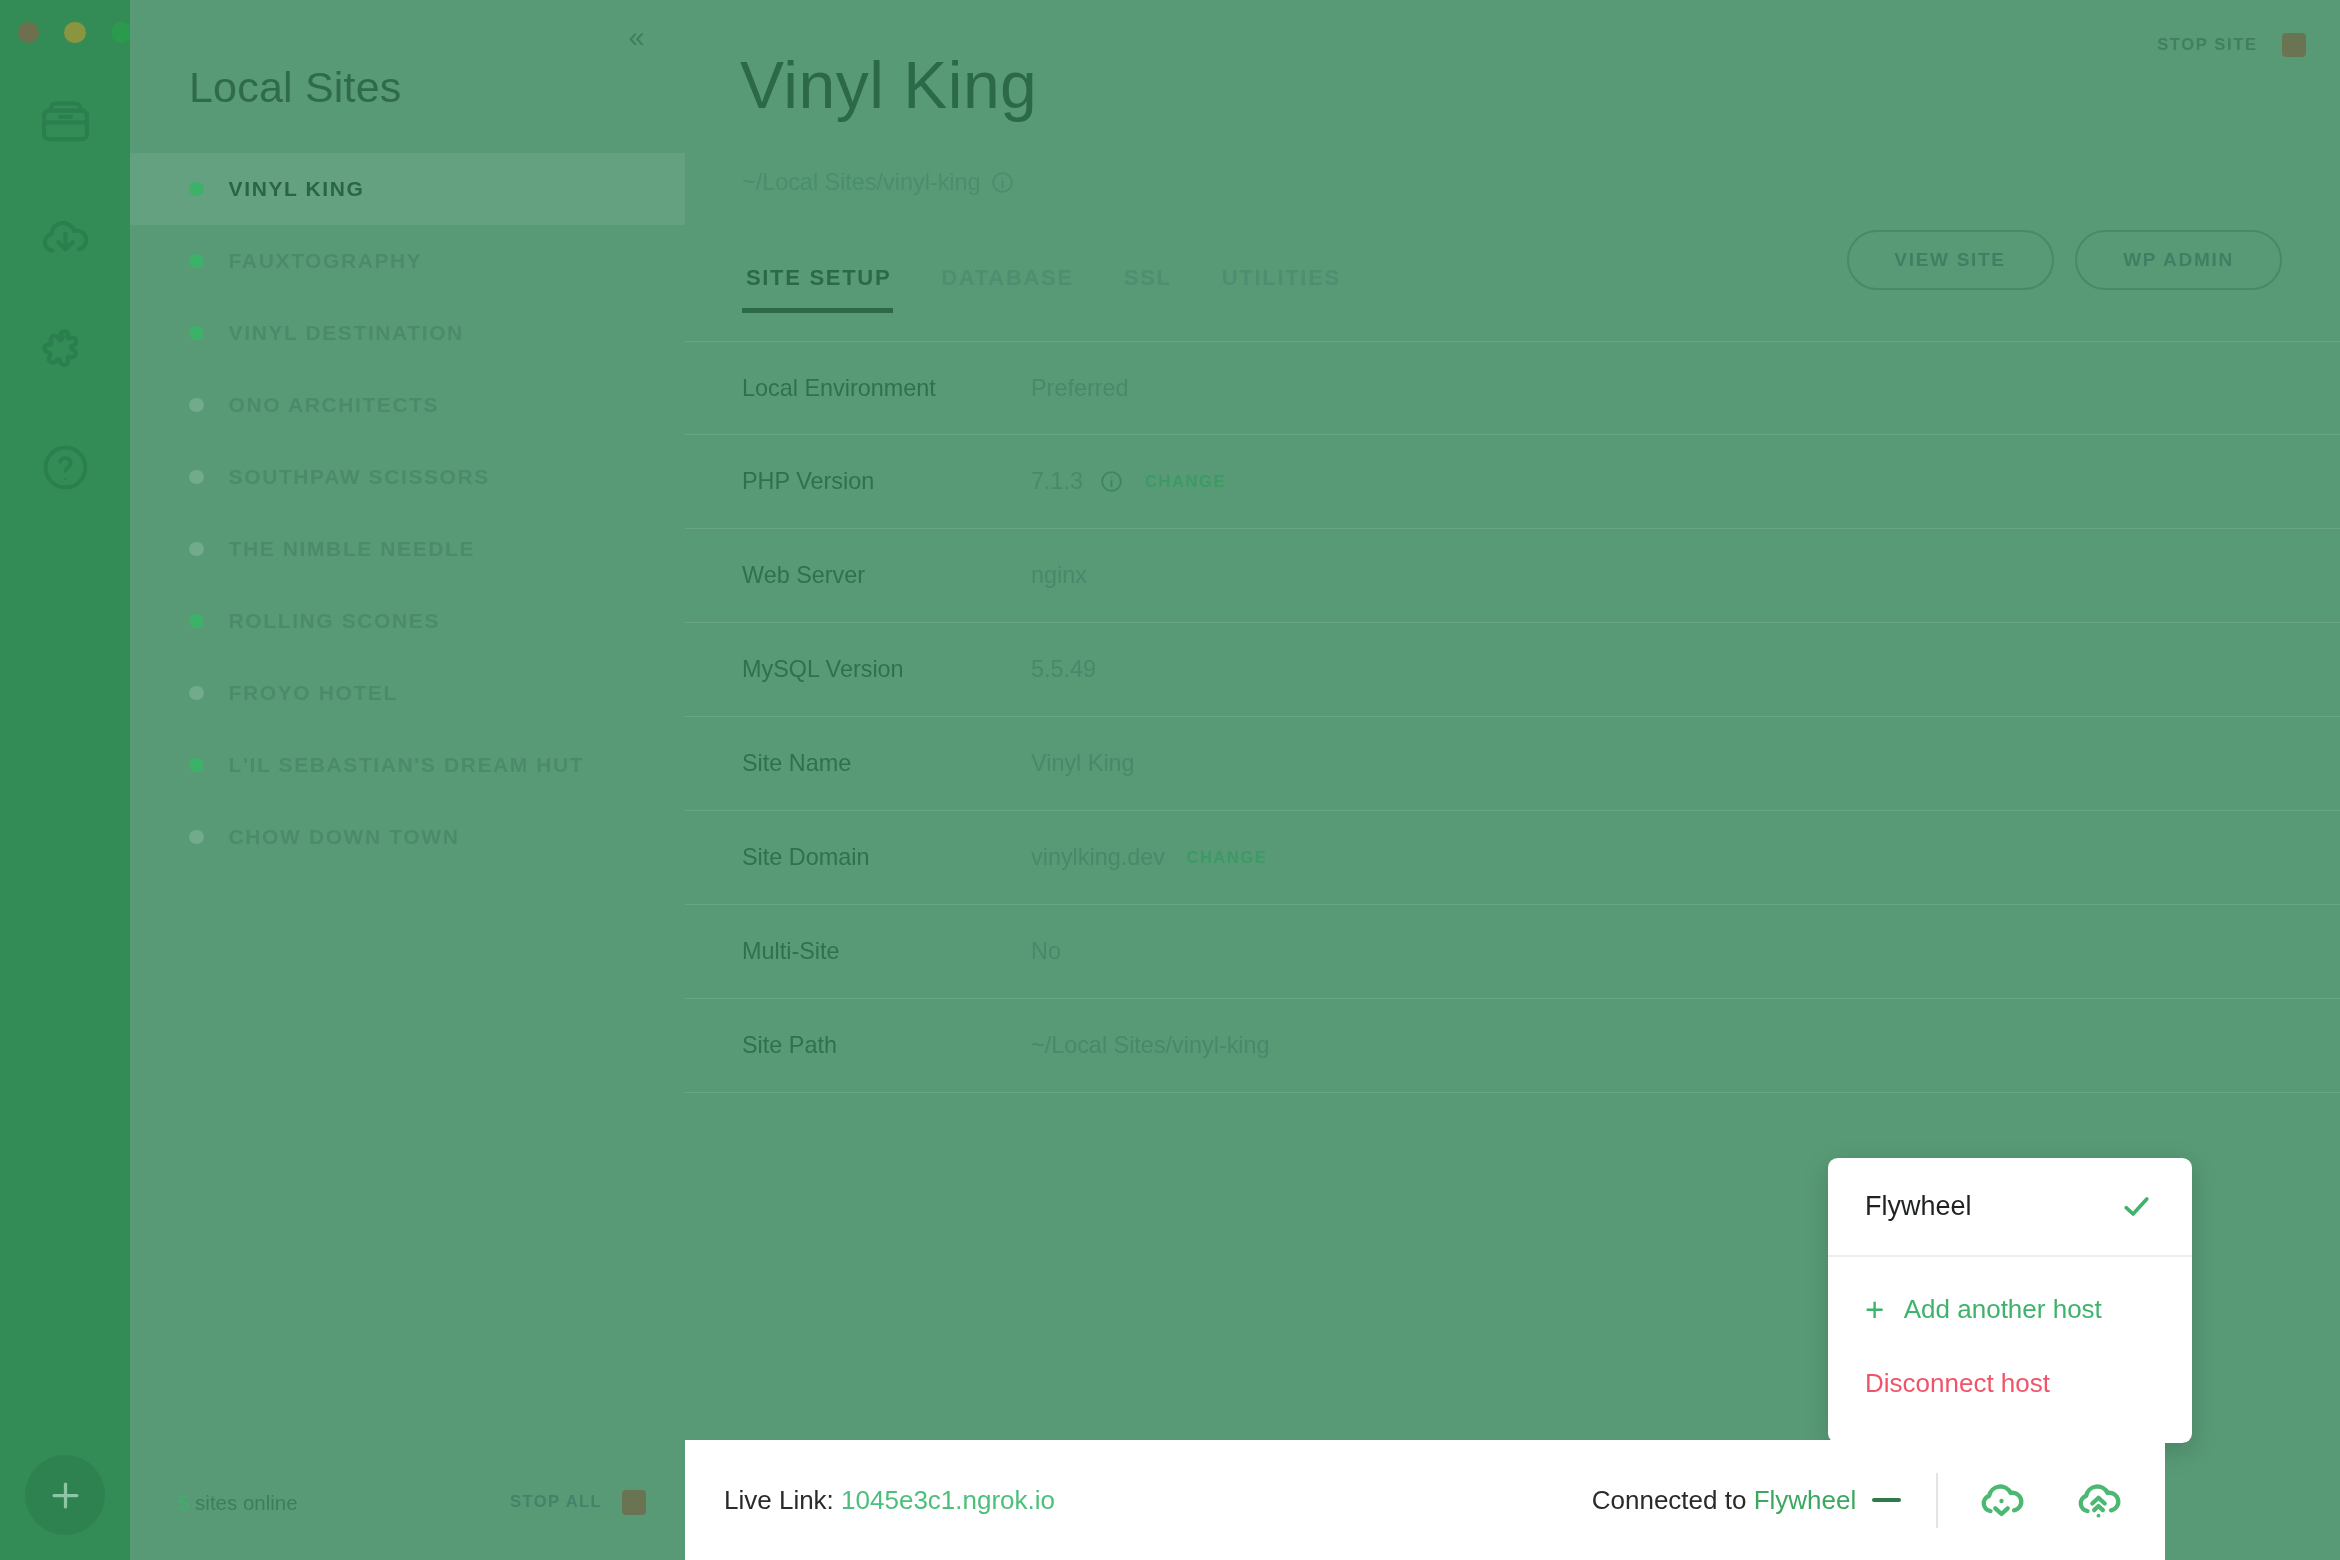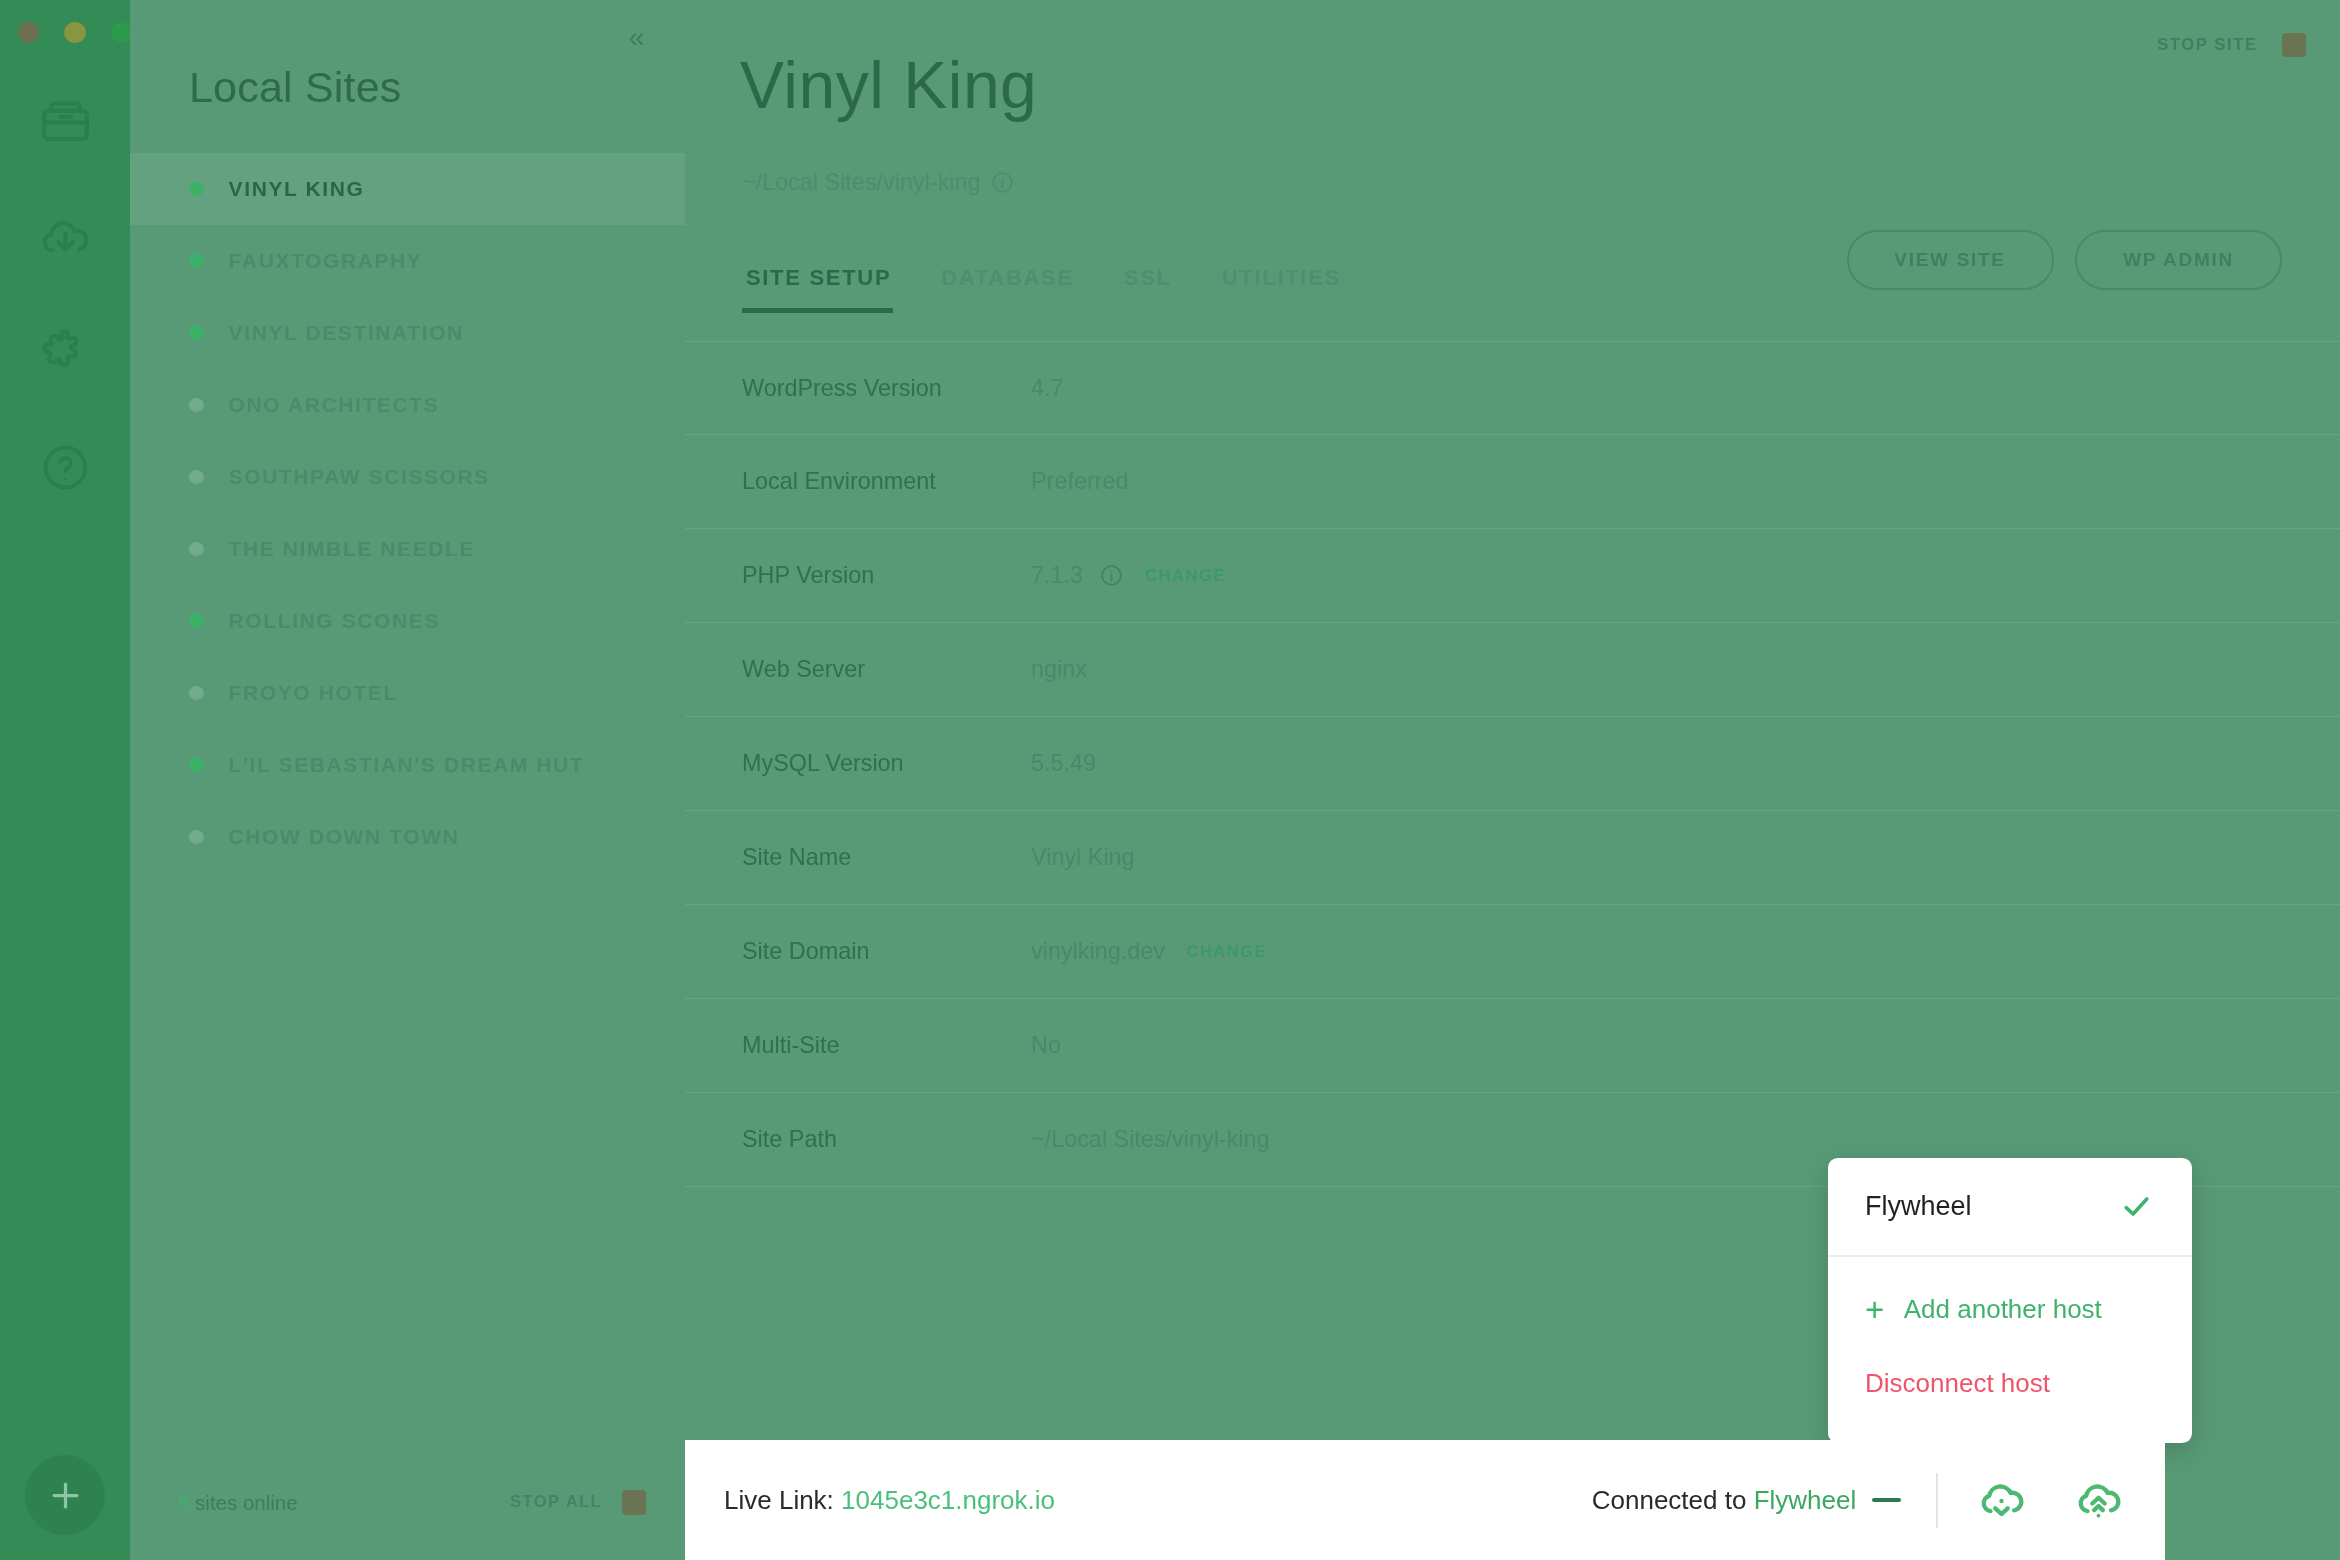--- a/index.html
+++ b/index.html
@@ -316,26 +316,20 @@
         <div class="tab">SSL</div>
         <div class="tab">UTILITIES</div>
       </div>
 
       <div class="actions">
         <div class="pill">VIEW SITE</div>
         <div class="pill">WP ADMIN</div>
       </div>
 
       <div class="detail-table">
-        <div class="detail-row">
-          <div class="detail-label">WordPress Version</div>
-          <div class="detail-value">
-              <span>4.7</span>
-            </div>
-        </div>
         <div class="detail-row">
           <div class="detail-label">Local Environment</div>
           <div class="detail-value">
               <span>Preferred</span>
             </div>
         </div>
         <div class="detail-row">
           <div class="detail-label">PHP Version</div>
           <div class="detail-value">
             <span>7.1.3</span>

